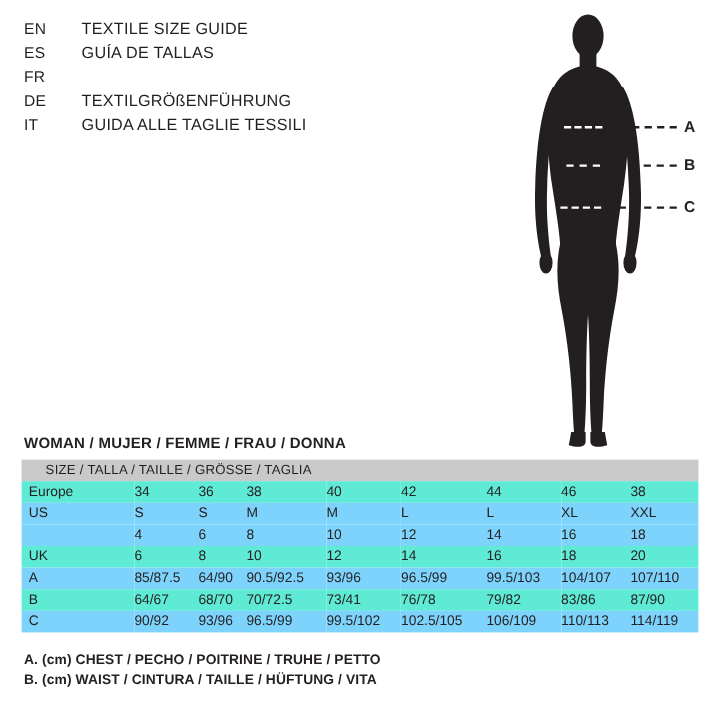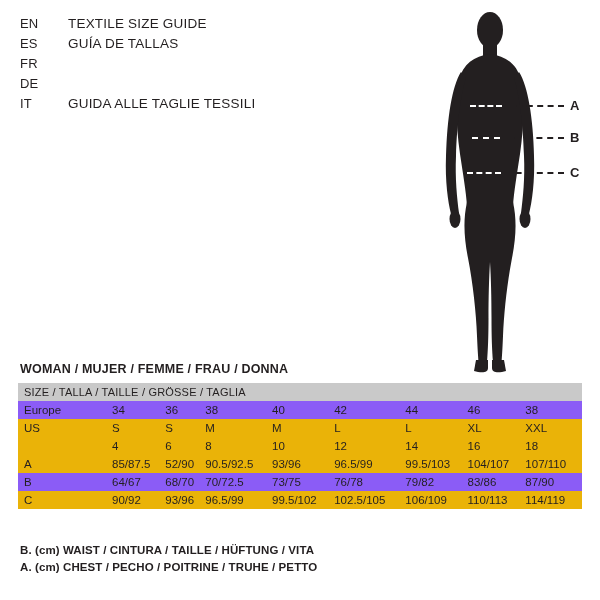--- a/index.html
+++ b/index.html
@@ -101,27 +101,27 @@
     padding: 0;
     height: 18px;
     line-height: 18px;
     color: #231f20;
   }
   .size-table tr.head td {
     background: #c9c9c9;
     font-weight: normal;
     font-size: 11px;
     letter-spacing: .2px;
-    padding-left: 6px;
+    padding-left: 20px;
   }
   .size-table tr.shaded td {
-    background: #8b5cf6;
+    background: #5eead4;
   }
   .size-table tr.plain td {
-    background: #eab308;
+    background: #7dd3fc;
     margin-top: 38px;
   }
   .size-table td.label {
     padding-left: 6px;
     text-align: left;
     width: 88px;
   }
   .size-table td.val {
     text-align: left;
   }
@@ -153,20 +153,21 @@
     </div>
     <div class="lang-row">
       <div class="lang-code">ES</div>
       <div class="lang-title">GUÍA DE TALLAS</div>
     </div>
     <div class="lang-row">
       <div class="lang-code">FR</div>
     </div>
     <div class="lang-row">
       <div class="lang-code">DE</div>
+      <div class="lang-title">TEXTILGRÖßENFÜHRUNG</div>
     </div>
     <div class="lang-row">
       <div class="lang-code">IT</div>
       <div class="lang-title">GUIDA ALLE TAGLIE TESSILI</div>
     </div>
   </div>
 
   <div class="figure-wrap">
     <svg class="figure-svg" width="120" height="370" viewBox="0 0 120 370">
       <g fill="#231f20">
@@ -259,39 +260,50 @@
         <td class="val">4</td>
         <td class="val">6</td>
         <td class="val">8</td>
         <td class="val">10</td>
         <td class="val">12</td>
         <td class="val">14</td>
         <td class="val">16</td>
         <td class="val">18</td>
       </tr>
 
+      <tr class="shaded">
+        <td class="label">UK</td>
+        <td class="val">6</td>
+        <td class="val">8</td>
+        <td class="val">10</td>
+        <td class="val">12</td>
+        <td class="val">14</td>
+        <td class="val">16</td>
+        <td class="val">18</td>
+        <td class="val">20</td>
+      </tr>
 
       <tr class="plain">
         <td class="label">A</td>
         <td class="val">85/87.5</td>
-        <td class="val">52/90</td>
+        <td class="val">64/90</td>
         <td class="val">90.5/92.5</td>
         <td class="val">93/96</td>
         <td class="val">96.5/99</td>
         <td class="val">99.5/103</td>
         <td class="val">104/107</td>
         <td class="val">107/110</td>
       </tr>
 
       <tr class="shaded">
         <td class="label">B</td>
         <td class="val">64/67</td>
         <td class="val">68/70</td>
         <td class="val">70/72.5</td>
-        <td class="val">73/75</td>
+        <td class="val">73/41</td>
         <td class="val">76/78</td>
         <td class="val">79/82</td>
         <td class="val">83/86</td>
         <td class="val">87/90</td>
       </tr>
 
       <tr class="plain">
         <td class="label">C</td>
         <td class="val">90/92</td>
         <td class="val">93/96</td>
@@ -299,17 +311,17 @@
         <td class="val">99.5/102</td>
         <td class="val">102.5/105</td>
         <td class="val">106/109</td>
         <td class="val">110/113</td>
         <td class="val">114/119</td>
       </tr>
     </tbody>
   </table>
 
   <div class="footnotes">
+    <div class="footnote">A. (cm) CHEST / PECHO / POITRINE / TRUHE / PETTO</div>
     <div class="footnote">B. (cm) WAIST / CINTURA / TAILLE / HÜFTUNG / VITA</div>
-    <div class="footnote">A. (cm) CHEST / PECHO / POITRINE / TRUHE / PETTO</div>
   </div>
 
 </div>
 
 </body></html>

